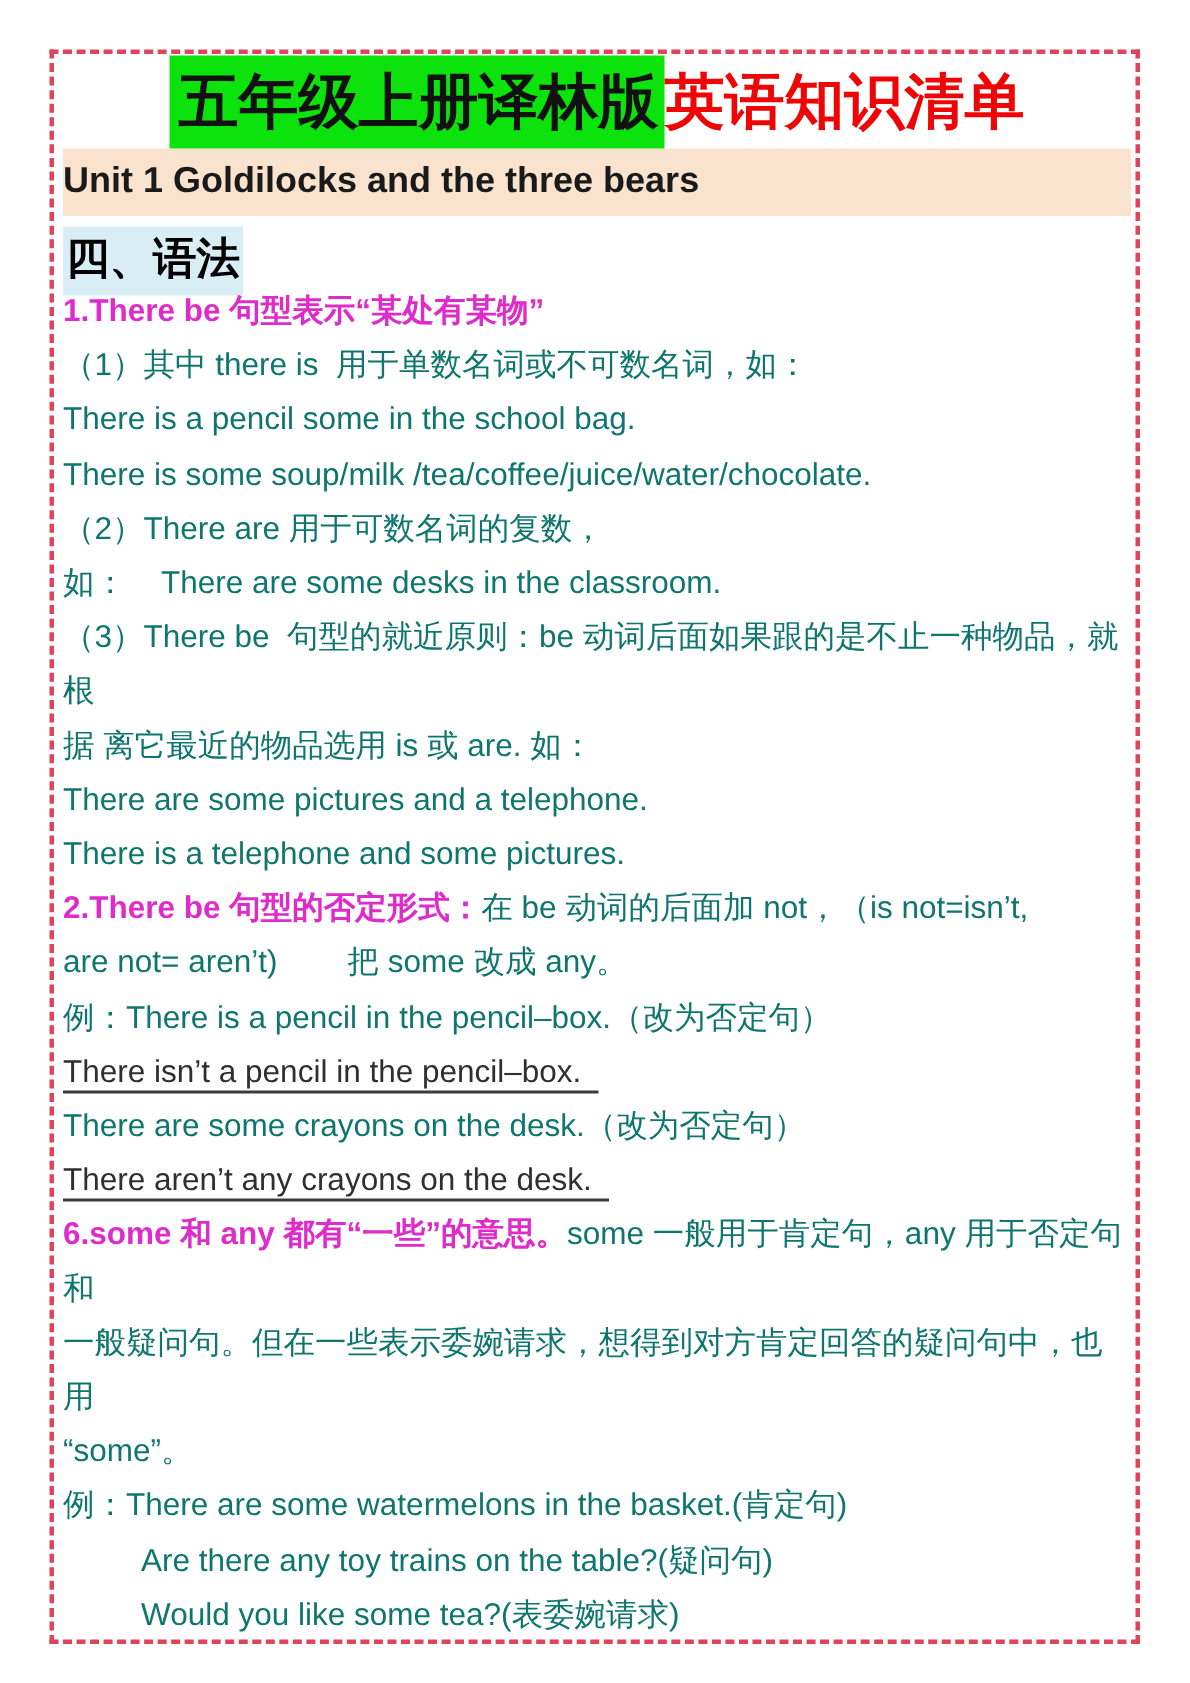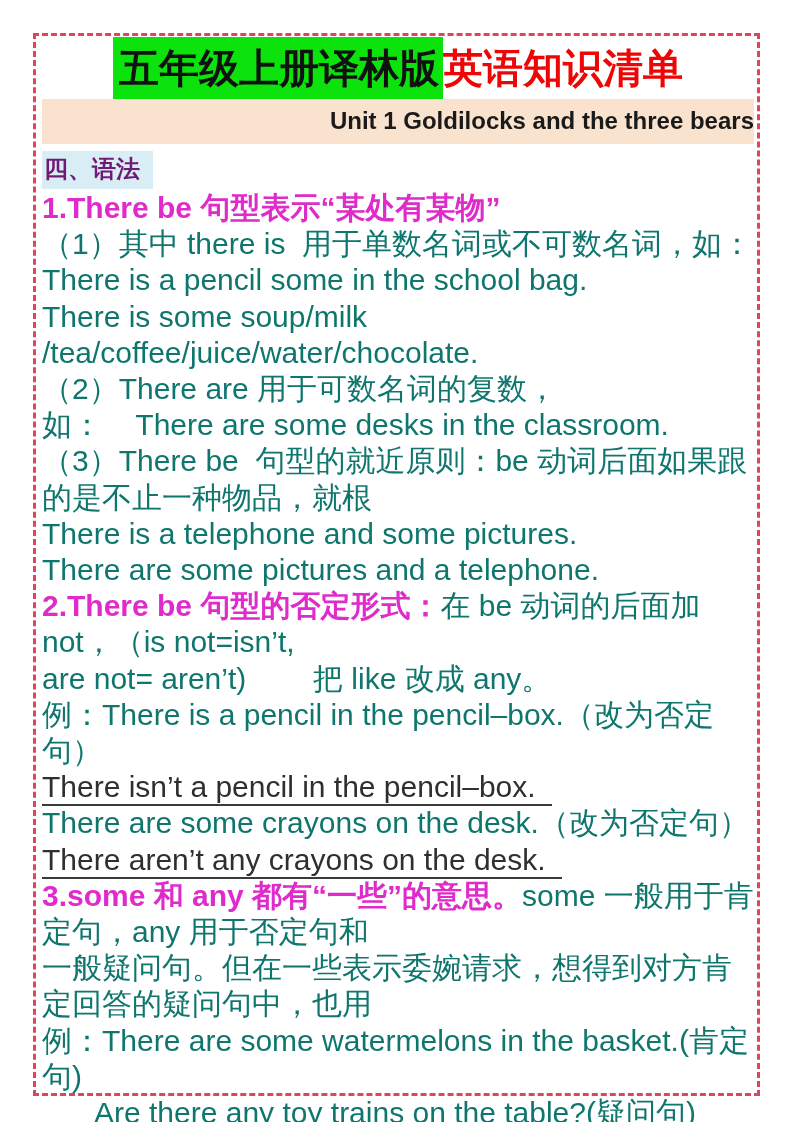--- a/index.html
+++ b/index.html
@@ -36,37 +36,37 @@
     background: #0ce30c;
     color: #111111;
     padding: 9px 4px 9px 6px;
     text-align: right;
   }
   .title-red { color: #ee0505; }
   .unit-banner {
     margin-top: 9px;
     background: #fae3ce;
     color: #1a1a1a;
-    text-align: right;
+    text-align: left;
     font-size: 24px;
     font-weight: bold;
     padding: 8px 0 9px 0;
   }
   .section-heading-wrap { margin-top: 7px; height: 38px; }
   .section-heading {
     display: inline-block;
     background: #d9edf5;
-    color: #701a75;
-    font-size: 24px;
+    color: #000000;
+    font-size: 29px;
     font-weight: bold;
-    padding: 2px 13px 4px 2px;
+    padding: 2px 2px 4px 2px;
   }
   .lines { margin-top: 1px; }
   .line {
-    font-size: 30px;
+    font-size: 21px;
     line-height: 36.2px;
     color: #2f2f2f;
     white-space: pre-wrap;
   }
   .indent-1 { padding-left: 52px; }
   .seg-body { color: #0f766e; }
   .seg-magenta { color: #de2bca; font-weight: bold; }
   .seg-underline {
     color: #2f2f2f;
     border-bottom: 2px solid #3a3a3a;
@@ -88,27 +88,29 @@
   </div>
 
   <div class="lines">
       <div class="line"><span class="seg-magenta">1.There be 句型表示“某处有某物”</span></div>
       <div class="line"><span class="seg-body">（1）其中 there is  用于单数名词或不可数名词，如：</span></div>
       <div class="line"><span class="seg-body">There is a pencil some in the school bag.</span></div>
       <div class="line"><span class="seg-body">There is some soup/milk /tea/coffee/juice/water/chocolate.</span></div>
       <div class="line"><span class="seg-body">（2）There are 用于可数名词的复数，</span></div>
       <div class="line"><span class="seg-body">如：    There are some desks in the classroom.</span></div>
       <div class="line"><span class="seg-body">（3）There be  句型的就近原则：be 动词后面如果跟的是不止一种物品，就根</span></div>
+      <div class="line"><span class="seg-body">据 离它最近的物品选用 is 或 are. 如：</span></div>
+      <div class="line"><span class="seg-body">There are some pictures and a telephone.</span></div>
       <div class="line"><span class="seg-body">There is a telephone and some pictures.</span></div>
-      <div class="line"><span class="seg-body">There are some pictures and a telephone.</span></div>
       <div class="line"><span class="seg-magenta">2.There be 句型的否定形式：</span><span class="seg-body">在 be 动词的后面加 not，（is not=isn’t,</span></div>
-      <div class="line"><span class="seg-body">are not= aren’t)        把 like 改成 any。</span></div>
+      <div class="line"><span class="seg-body">are not= aren’t)        把 some 改成 any。</span></div>
       <div class="line"><span class="seg-body">例：There is a pencil in the pencil–box.（改为否定句）</span></div>
       <div class="line"><span class="seg-underline">There isn’t a pencil in the pencil–box.  </span></div>
       <div class="line"><span class="seg-body">There are some crayons on the desk.（改为否定句）</span></div>
       <div class="line"><span class="seg-underline">There aren’t any crayons on the desk.  </span></div>
-      <div class="line"><span class="seg-magenta">3.some 和 any 都有“一些”的意思。</span><span class="seg-body">some 一般用于肯定句，any 用于否定句和</span></div>
+      <div class="line"><span class="seg-magenta">6.some 和 any 都有“一些”的意思。</span><span class="seg-body">some 一般用于肯定句，any 用于否定句和</span></div>
       <div class="line"><span class="seg-body">一般疑问句。但在一些表示委婉请求，想得到对方肯定回答的疑问句中，也用</span></div>
+      <div class="line"><span class="seg-body">“some”。</span></div>
       <div class="line"><span class="seg-body">例：There are some watermelons in the basket.(肯定句)</span></div>
       <div class="line indent-1"><span class="seg-body">Are there any toy trains on the table?(疑问句)</span></div>
       <div class="line indent-1"><span class="seg-body">Would you like some tea?(表委婉请求)</span></div>
     </div>
 </div>
 
 </body></html>

